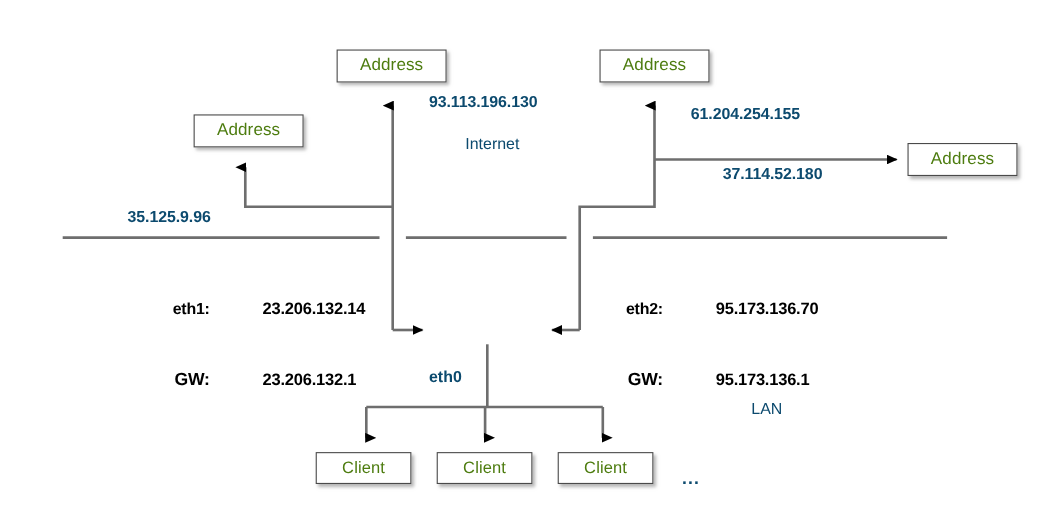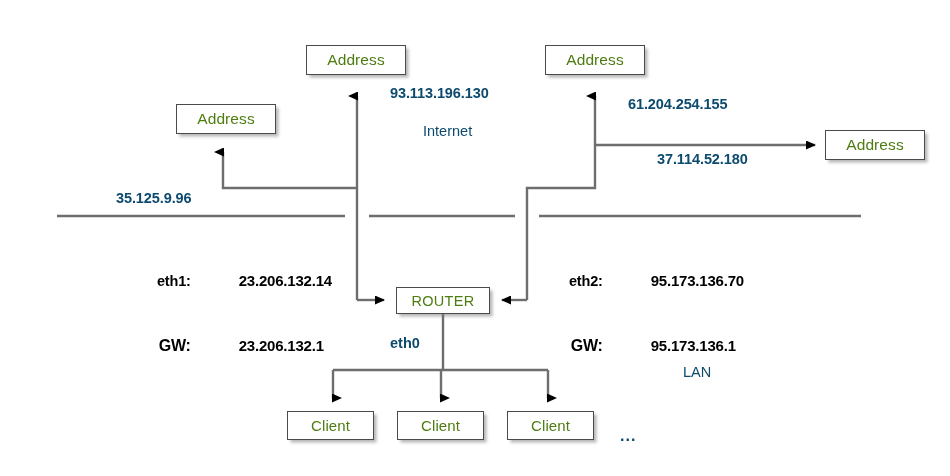--- a/index.html
+++ b/index.html
@@ -167,23 +167,20 @@
   <div class="label addr" style="left:628px; top:86px;margin-top:11px;">61.204.254.155</div>
 
   <div class="node-box" style="left:825px; top:130px; width:100px; height:30px;">
     <span>Address</span>
   </div>
   <div class="label addr" style="left:657px; top:152px;">37.114.52.180</div>
 
   <div class="label zone" style="left:423px; top:124px;">Internet</div>
   <div class="label zone" style="left:683px; top:365px;">LAN</div>
 
-  <div class="node-box router-box" style="left:396px; top:287px; width:94px; height:27px;">
-    <span>ROUTER</span>
-  </div>
 
   <div class="iface-block" style="left:157px; top:272px;">
     <span class="k">eth1:</span>
     <span class="v">23.206.132.14</span>
     <span class="k gw">GW:</span>
     <span class="v">23.206.132.1</span>
   </div>
 
   <div class="iface-block" style="left:569px; top:272px;">
     <span class="k">eth2:</span>

